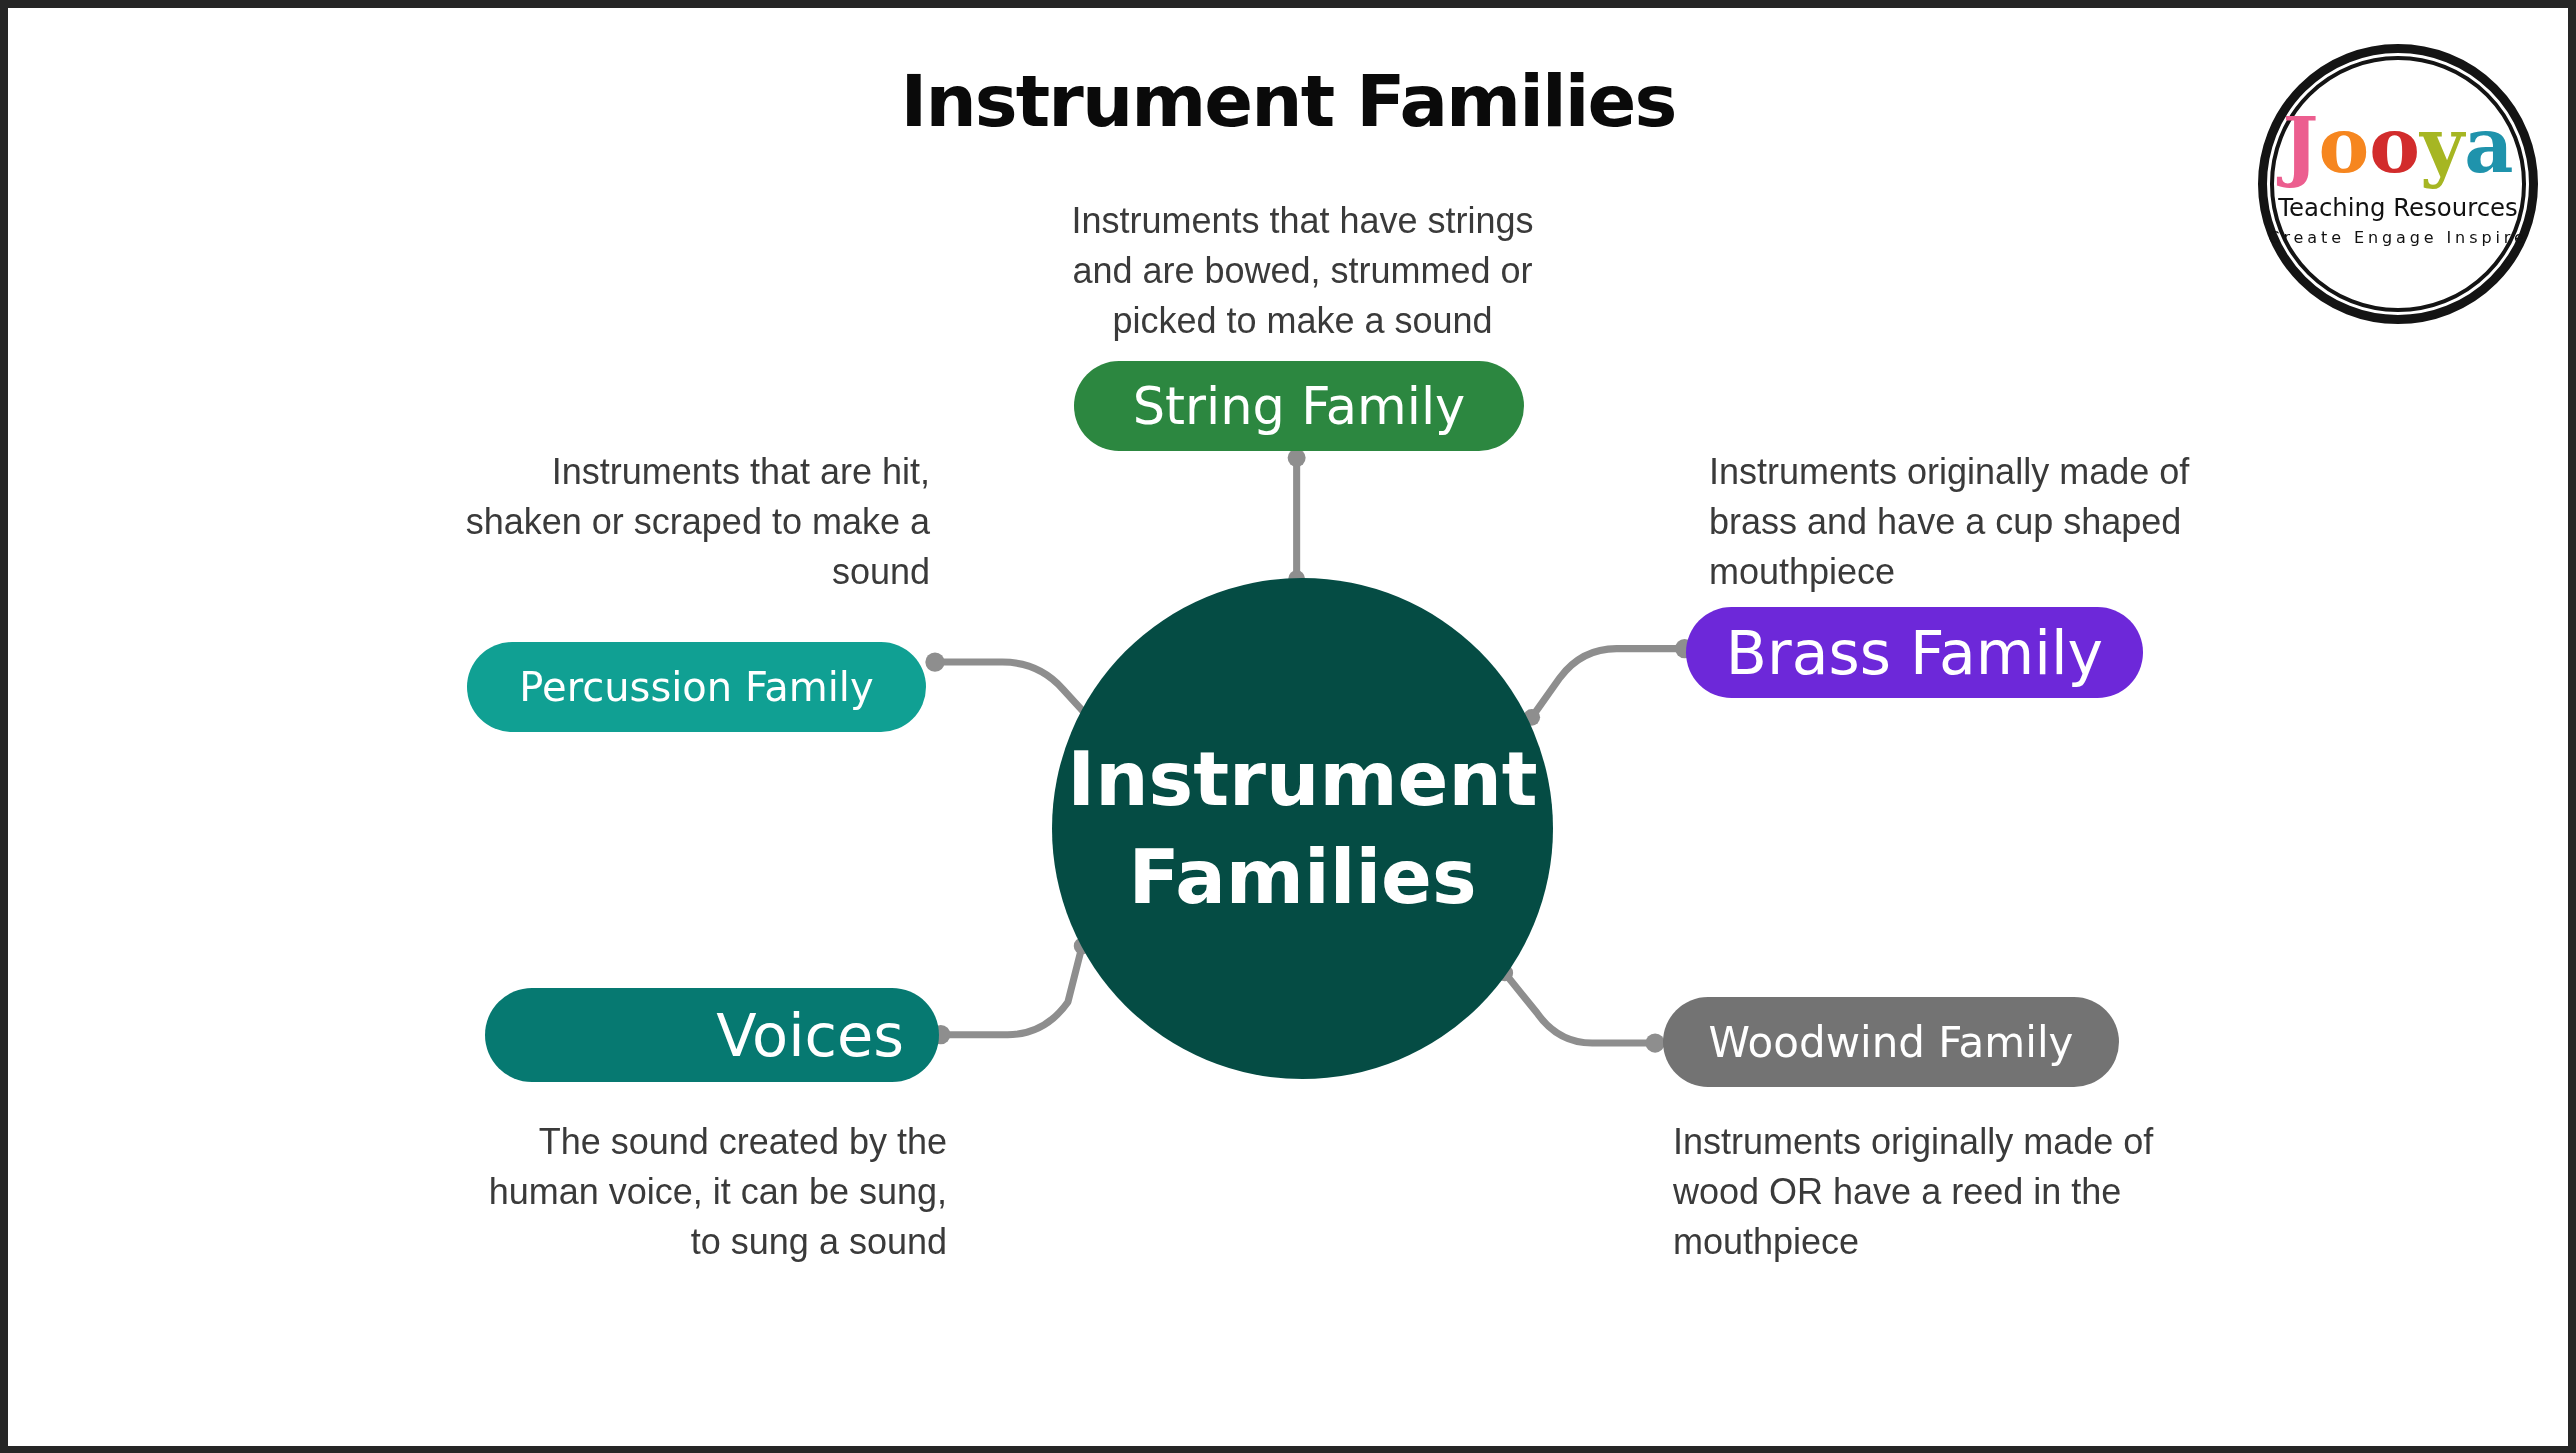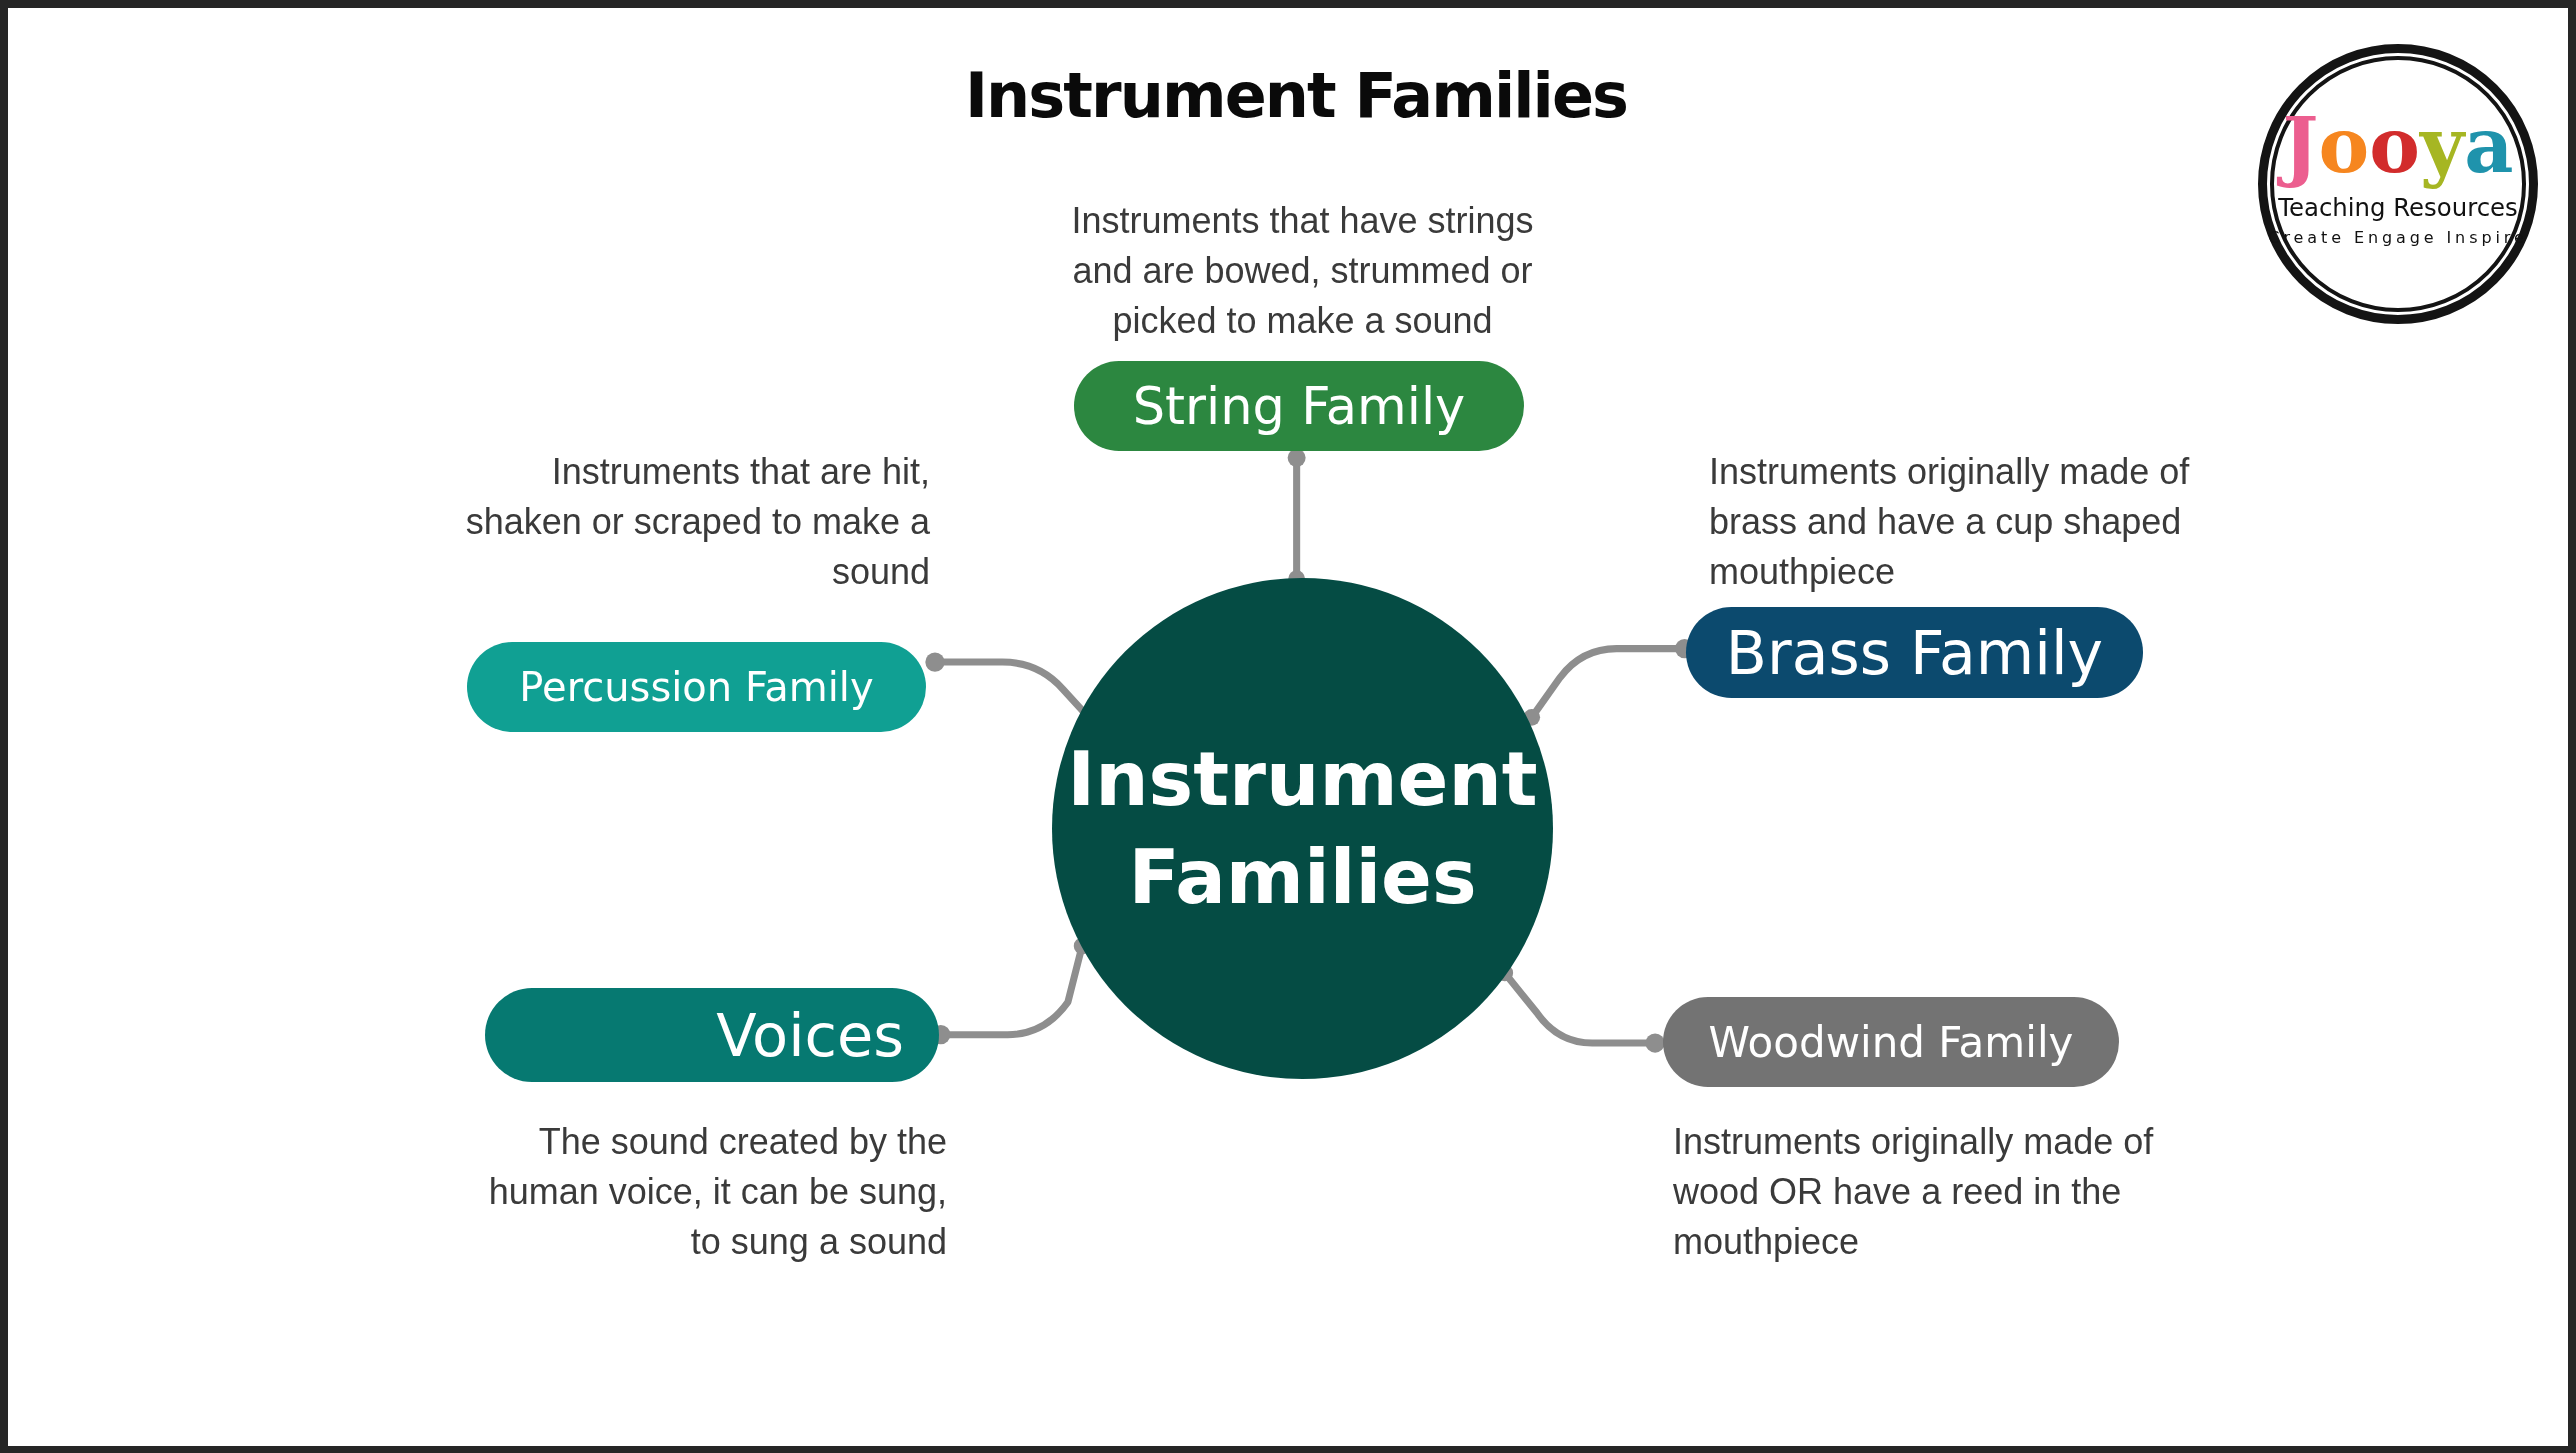--- a/index.html
+++ b/index.html
@@ -1,22 +1,22 @@
 <!DOCTYPE html>
 <html style="font-size:10.3px"><head>
 <meta charset="utf-8">
 <style>
   html,body{margin:0;padding:0;background:#ffffff;}
   body{width:2576px;height:1454px;position:relative;overflow:hidden;
        font-family:"Liberation Sans",sans-serif;}
   .frame{position:absolute;inset:0;border:8.4px solid #262626;box-sizing:border-box;background:#ffffff;}
 
   .title{position:absolute;top:51px;left:0;width:100%;text-align:center;
-         font-family:"DejaVu Sans",sans-serif;font-weight:bold;font-size:62px;
-         letter-spacing:-1.9px;color:#0a0a0a;padding-left:8px;}
+         font-family:"DejaVu Sans",sans-serif;font-weight:bold;font-size:72px;
+         letter-spacing:-1.9px;color:#0a0a0a;}
 
   
   svg.wires{position:absolute;inset:0;width:2576px;height:1454px;}
   svg.wires path{fill:none;stroke-width:11px;stroke-linecap:round;stroke-linejoin:round;}
 
   
   .center-node{position:absolute;left:1044px;top:570px;width:501px;height:501px;
                border-radius:50%;display:flex;flex-direction:column;align-items:center;
                justify-content:center;color:#ffffff;font-family:"DejaVu Sans",sans-serif;
                font-weight:bold;font-size:75px;line-height:1.30;text-align:center;}
@@ -101,21 +101,21 @@
   </div>
   <div class="pill pill-percussion" style="background-color: rgb(16, 160, 147);">
     <span>Percussion Family</span>
   </div>
 
   <div class="desc desc-brass">
     <div>Instruments originally made of</div>
     <div>brass and have a cup shaped</div>
     <div>mouthpiece</div>
   </div>
-  <div class="pill pill-brass" style="background-color: #0c4a6e;">
+  <div class="pill pill-brass" style="background-color: #6d28d9;">
     <span>Brass Family</span>
   </div>
 
   <div class="pill pill-voices" style="background-color: rgb(6, 121, 113);">
     <span>Voices</span>
   </div>
   <div class="desc desc-voices">
     <div>The sound created by the</div>
     <div>human voice, it can be sung,</div>
     <div>to sung a sound</div>

